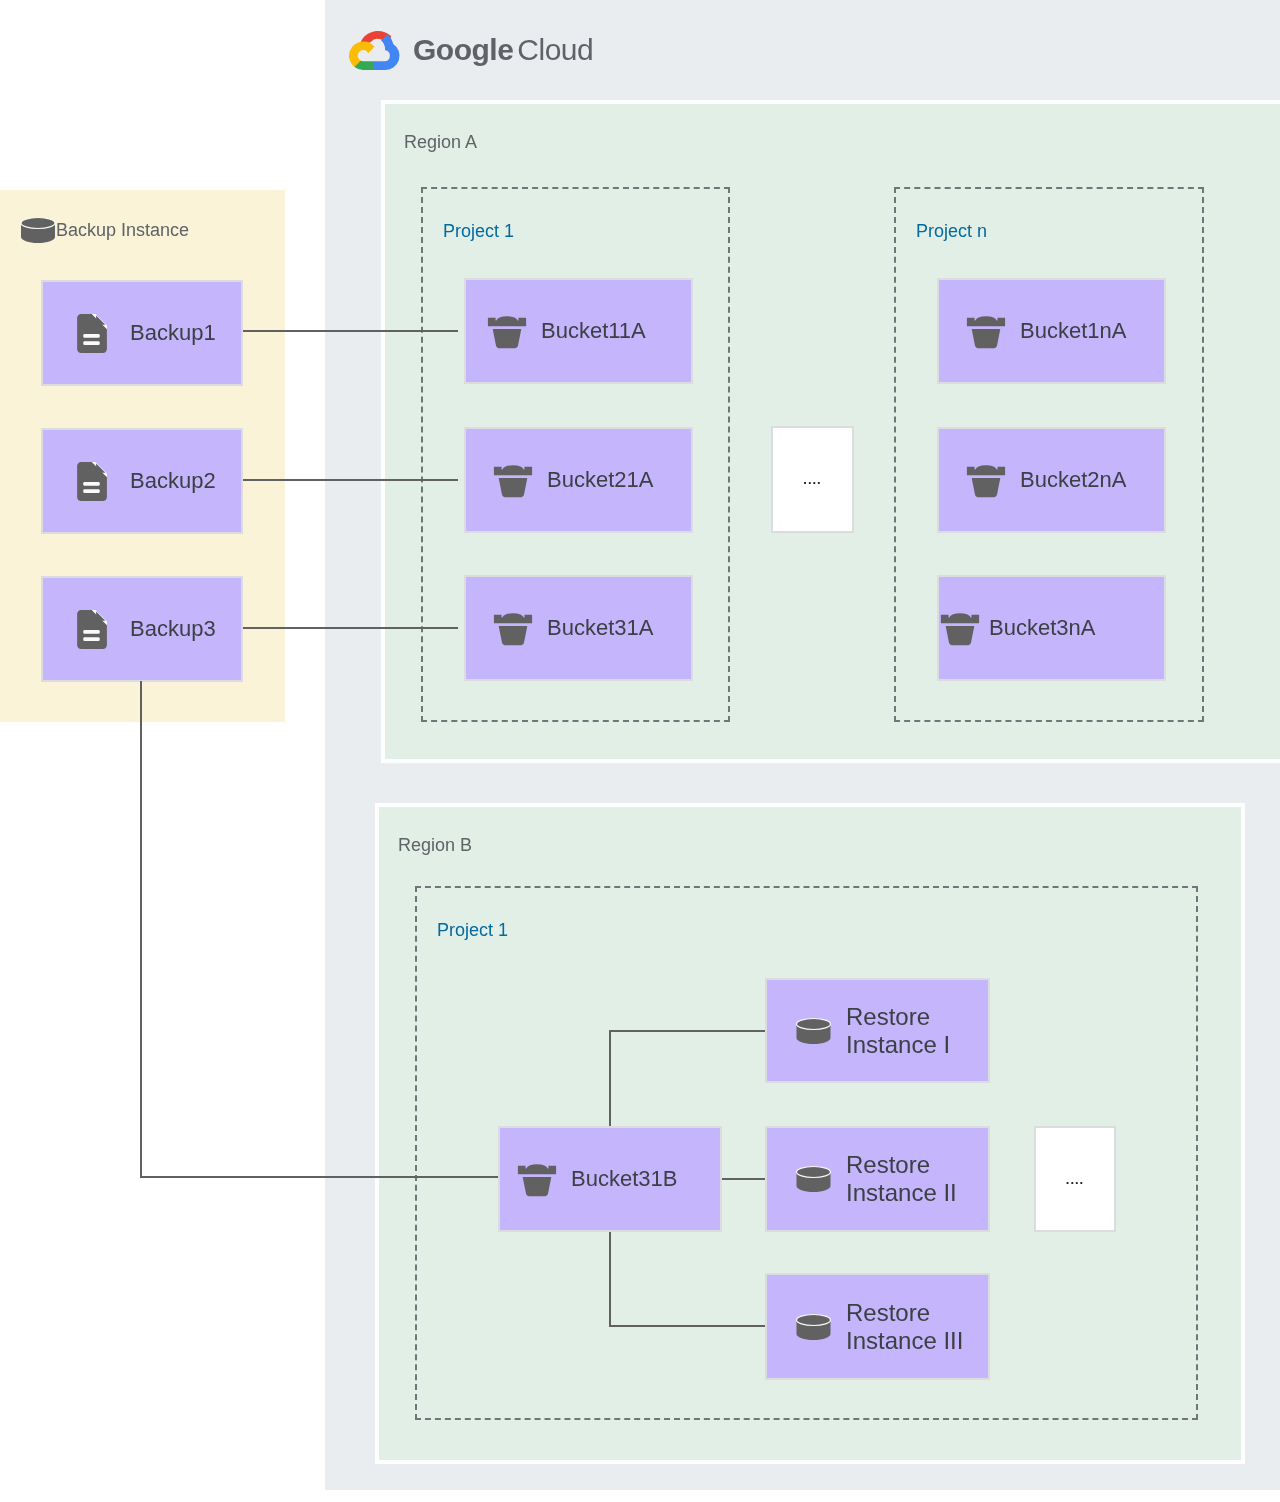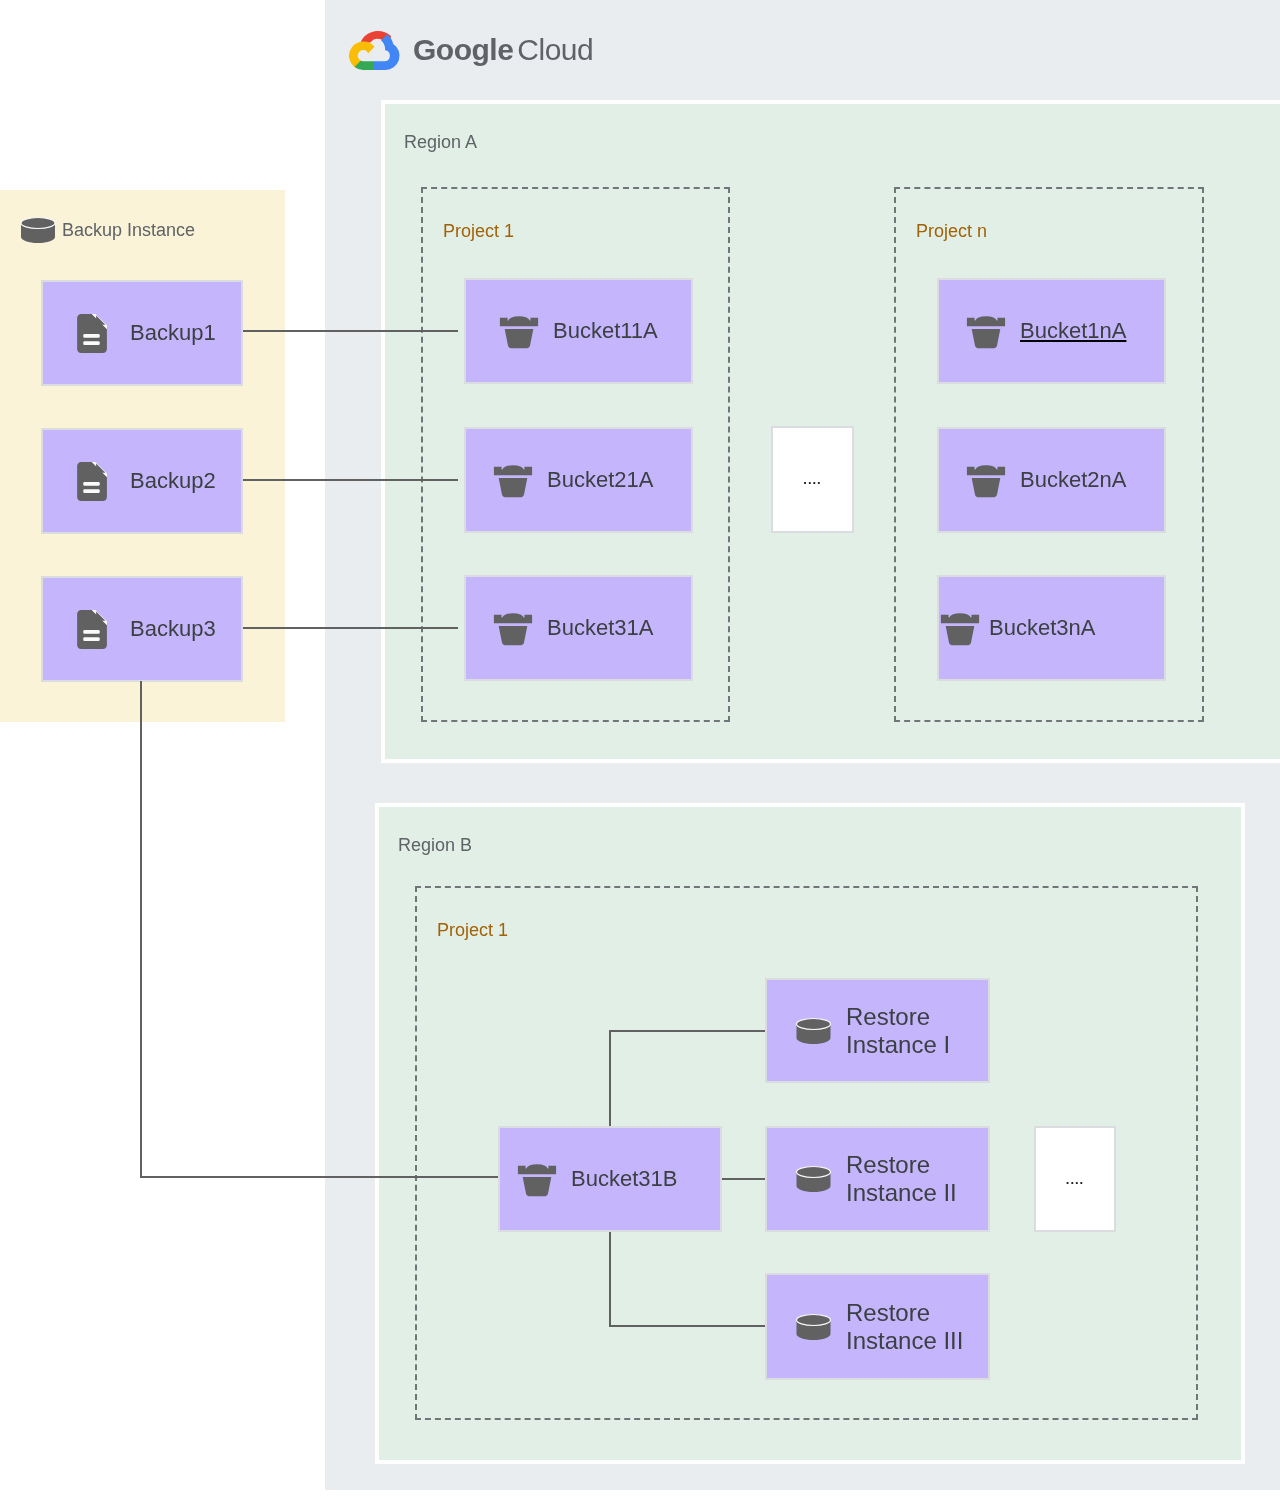--- a/index.html
+++ b/index.html
@@ -10,34 +10,34 @@
   .gcp-panel{position:absolute;left:325px;top:0;width:955px;height:1490px;background:#e9edf0;}
   .logo{position:absolute;left:353px;top:30px;display:flex;align-items:center;gap:14px;}
   .logo-text{font-size:30px;color:#5f6368;letter-spacing:-0.5px;white-space:nowrap;}
   .lg1{font-weight:700;}
   .lg2{font-weight:400;margin-left:4px;}
   .region{position:absolute;background:#e1efe6;border:4px solid #ffffff;box-sizing:border-box;}
   .region-a{left:381px;top:100px;width:1016px;height:663px;}
   .region-b{left:375px;top:803px;width:870px;height:661px;}
   .region-label{position:absolute;left:19px;top:28px;font-size:18px;color:#5f6368;}
   .project{position:absolute;border:2px dashed #70757a;box-sizing:border-box;}
-  .project-label{position:absolute;left:20px;top:32px;font-size:18px;color:#a16207;}
+  .project-label{position:absolute;left:20px;top:32px;font-size:18px;color:#0369a1;}
   .node{
     position:absolute;background:#c4b5fd;border:2px solid #dadce0;box-sizing:border-box;
     display:flex;align-items:center;
   }
   .node-label{font-size:22px;color:#3c4043;}
   .restore-label{font-size:24px;color:#3c4043;line-height:28px;width:132px;}
   .dots-box{
     position:absolute;background:#ffffff;border:2px solid #dadce0;box-sizing:border-box;
     display:flex;align-items:center;justify-content:center;
   }
   .dots{font-size:13px;font-weight:700;color:#202124;letter-spacing:1px;}
   .backup-panel{position:absolute;left:0;top:190px;width:285px;height:532px;background:#faf3d8;}
-  .legend{position:absolute;left:20px;top:26px;display:flex;align-items:center;gap:6px;}
+  .legend{position:absolute;left:20px;top:26px;display:flex;align-items:center;gap:0;}
   .legend-label{font-size:18px;color:#5f6368;}
   .line{position:absolute;background:#616161;z-index:4;}
   .icon{flex:0 0 auto;display:block;}
 </style>
 </head>
 <body>
 
 <div class="canvas">
 
   <div class="gcp-panel"></div>
@@ -51,21 +51,21 @@
     </svg>
     <div class="logo-text"><span class="lg1">Google</span><span class="lg2">Cloud</span></div>
   </div>
 
   <div class="region region-a">
     <div class="region-label">Region A</div>
 
     <div class="project" style="left:36px;top:83px;width:309px;height:535px;">
       <div class="project-label">Project 1</div>
 
-      <div class="node" style="left:41px;top:89px;width:229px;height:106px;padding-left:32px;gap:13px;">
+      <div class="node" style="left:41px;top:89px;width:229px;height:106px;padding-left:20px;gap:13px;">
         <svg class="icon" width="42" height="36" viewBox="0 0 44 36">
           <g fill="#616161">
               <path d="M2 4 h8 v3 h24 v-3 h8 v9 H2 z"></path>
               <ellipse cx="22" cy="7" rx="11" ry="4.5"></ellipse>
               <path d="M7 16 L37 16 L33.6 33 c-.3 1.7 -1.6 3 -3.4 3 H13.8 c-1.8 0 -3.1 -1.3 -3.4 -3 Z"></path>
             </g>
         </svg>
         <span class="node-label">Bucket11A</span>
       </div>
 
@@ -92,21 +92,21 @@
       </div>
     </div>
 
     <div class="dots-box" style="left:386px;top:322px;width:83px;height:107px;">
       <span class="dots">....</span>
     </div>
 
     <div class="project" style="left:509px;top:83px;width:310px;height:535px;">
       <div class="project-label">Project n</div>
 
-      <div class="node" style="left:41px;top:89px;width:229px;height:106px;padding-left:26px;gap:13px;text-decoration:underline;">
+      <div class="node" style="left:41px;top:89px;width:229px;height:106px;padding-left:26px;gap:13px;">
         <svg class="icon" width="42" height="36" viewBox="0 0 44 36">
           <g fill="#616161">
               <path d="M2 4 h8 v3 h24 v-3 h8 v9 H2 z"></path>
               <ellipse cx="22" cy="7" rx="11" ry="4.5"></ellipse>
               <path d="M7 16 L37 16 L33.6 33 c-.3 1.7 -1.6 3 -3.4 3 H13.8 c-1.8 0 -3.1 -1.3 -3.4 -3 Z"></path>
             </g>
         </svg>
         <span class="node-label">Bucket1nA</span>
       </div>
 

